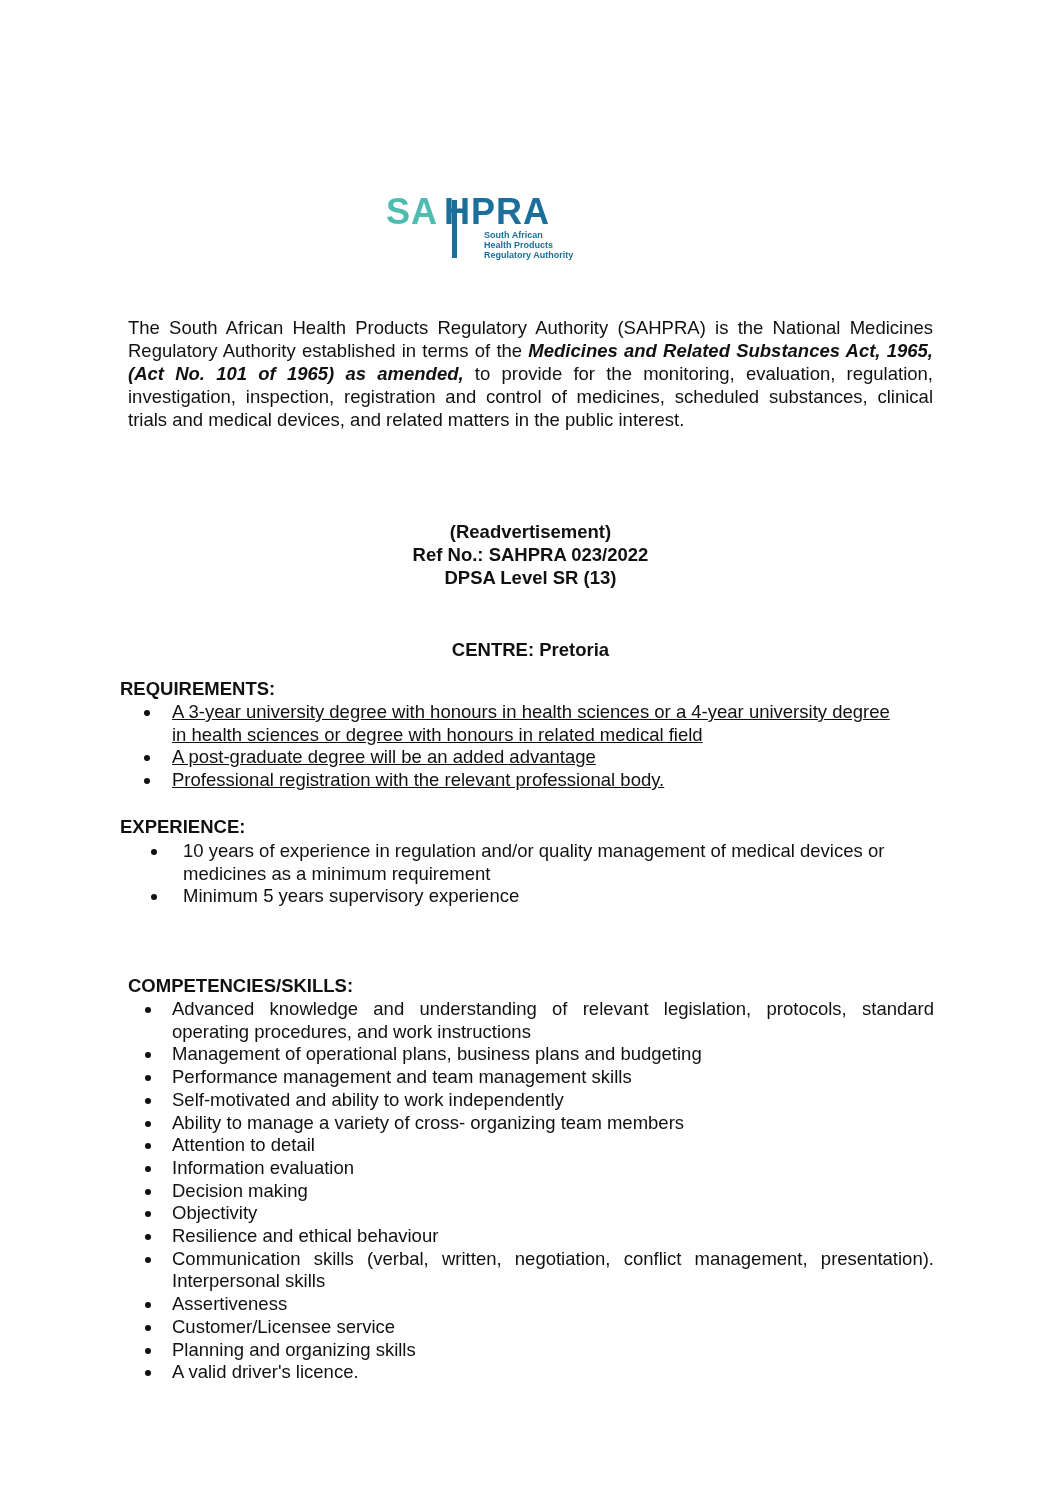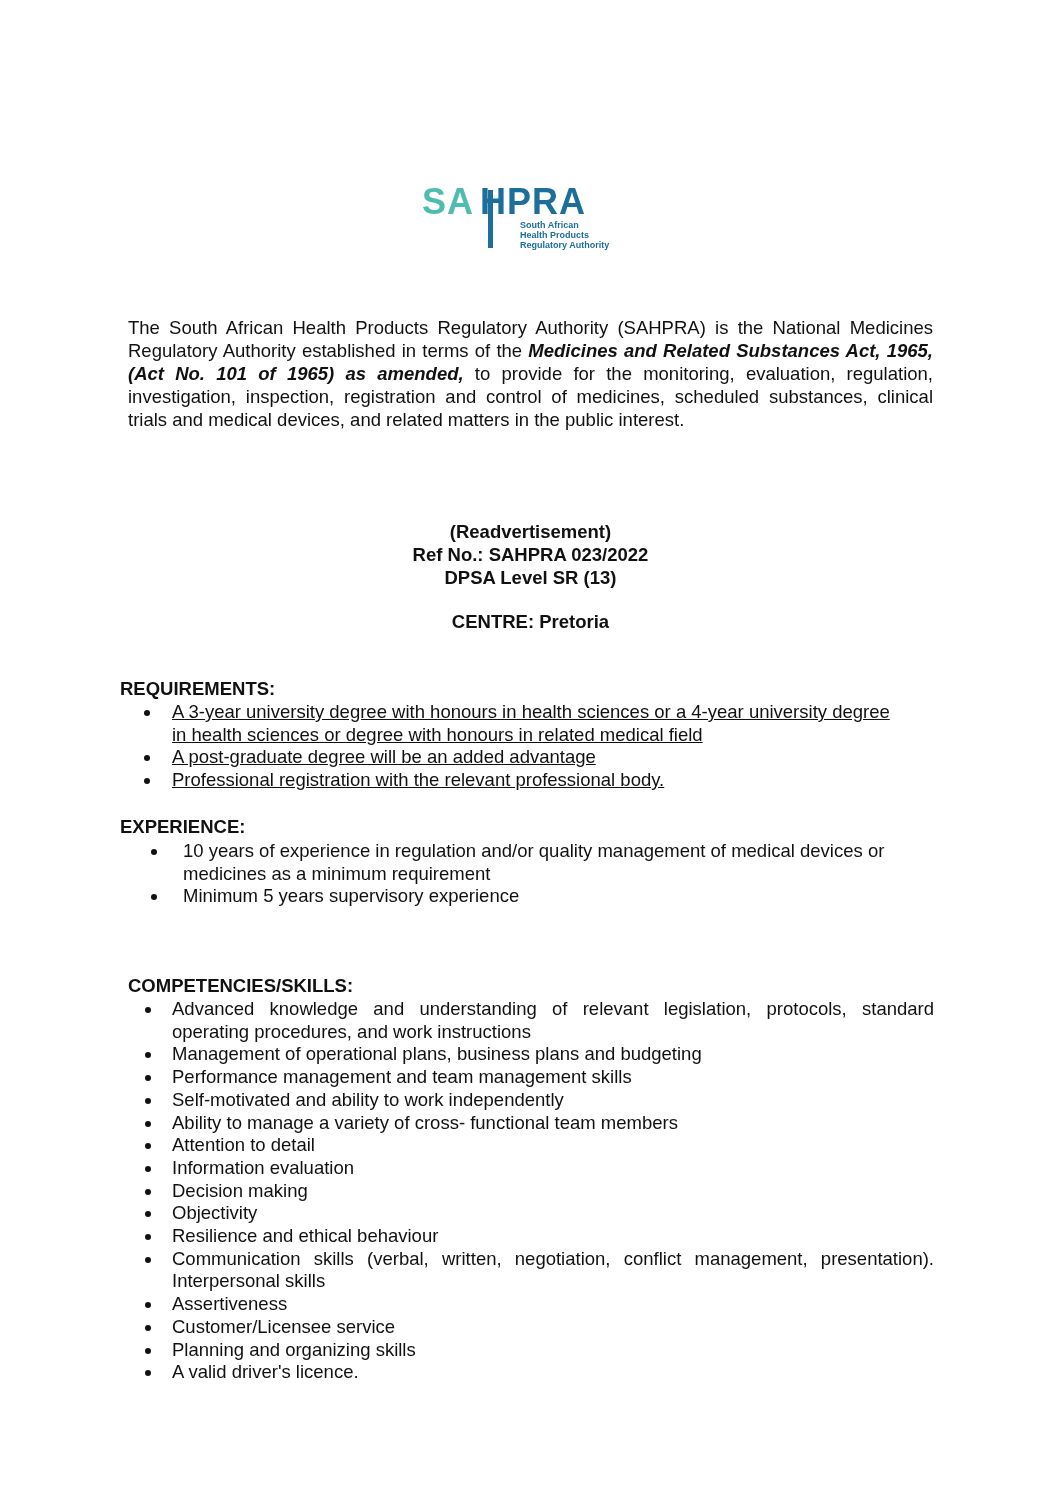--- a/index.html
+++ b/index.html
@@ -1,33 +1,33 @@
 <!DOCTYPE html>
 <html><head>
 <meta charset="utf-8">
 <style>
   html, body { margin: 0; padding: 0; background: #ffffff; }
   body { width: 1060px; height: 1498px; position: relative; font-family: "Liberation Sans", sans-serif; color: #111; overflow: hidden; }
   .page { position: absolute; left: 0; top: 0; width: 1060px; height: 1498px; }
 
   
-  .logo { position: absolute; left: 386px; top: 182px; width: 200px; height: 68px; margin-left: 36px; }
+  .logo { position: absolute; left: 386px; top: 192px; width: 200px; height: 68px; }
   .logo .sa { position: absolute; left: 0; top: 0; font-size: 36px; font-weight: bold; color: #4fbcb0; letter-spacing: 1px; line-height: 40px; }
   .logo .hpra { position: absolute; left: 58px; top: 0; font-size: 36px; font-weight: bold; color: #1b6f9a; letter-spacing: 1px; line-height: 40px; }
   .logo .bar { position: absolute; left: 66px; top: 8px; width: 5px; height: 58px; background: #1b6f9a; }
   .logo .sub { position: absolute; left: 98px; top: 38px; font-size: 9px; font-weight: bold; color: #1b6f9a; line-height: 10px; white-space: nowrap; }
 
   
   .intro { position: absolute; left: 128px; top: 316px; width: 805px; font-size: 18.5px; line-height: 23px; text-align: justify; }
   .intro .bi { font-weight: bold; font-style: italic; }
 
   .job-title { position: absolute; left: 128px; top: 474px; font-size: 18.5px; font-weight: bold; white-space: nowrap; }
   .center-block { position: absolute; left: 128px; width: 805px; text-align: center; font-size: 18.5px; font-weight: bold; line-height: 23px; }
   .cb1 { top: 520px; }
-  .cb2 { top: 610px; }
+  .cb2 { top: 638px; }
 
   .section-head { position: absolute; font-size: 18.5px; font-weight: bold; white-space: nowrap; }
   ul.list { position: absolute; margin: 0; padding: 0; list-style: none; font-size: 18.5px; line-height: 22.7px; }
   ul.list li { position: relative; }
   ul.list li .bullet { position: absolute; top: 9px; width: 6px; height: 6px; border-radius: 50%; background: #111; }
 
   .req-head { left: 120px; top: 678px; }
   .req-list { left: 172px; top: 701px; width: 720px; text-decoration: underline; }
   .req-list li .bullet { left: -28px; }
 
@@ -79,21 +79,21 @@
       <li><span class="bullet"></span><span>10 years of experience in regulation and/or quality management of medical devices or medicines as a minimum requirement</span></li>
       <li><span class="bullet"></span><span>Minimum 5 years supervisory experience</span></li>
     </ul>
 
   <div class="section-head comp-head">COMPETENCIES/SKILLS:</div>
   <ul class="list comp-list">
       <li><span class="bullet"></span><span>Advanced knowledge and understanding of relevant legislation, protocols, standard operating procedures, and work instructions</span></li>
       <li><span class="bullet"></span><span>Management of operational plans, business plans and budgeting</span></li>
       <li><span class="bullet"></span><span>Performance management and team management skills</span></li>
       <li><span class="bullet"></span><span>Self-motivated and ability to work independently</span></li>
-      <li><span class="bullet"></span><span>Ability to manage a variety of cross- functional team members</span></li>
+      <li><span class="bullet"></span><span>Ability to manage a variety of cross- organizing team members</span></li>
       <li><span class="bullet"></span><span>Attention to detail</span></li>
       <li><span class="bullet"></span><span>Information evaluation</span></li>
       <li><span class="bullet"></span><span>Decision making</span></li>
       <li><span class="bullet"></span><span>Objectivity</span></li>
       <li><span class="bullet"></span><span>Resilience and ethical behaviour</span></li>
       <li><span class="bullet"></span><span>Communication skills (verbal, written, negotiation, conflict management, presentation). Interpersonal skills</span></li>
       <li><span class="bullet"></span><span>Assertiveness</span></li>
       <li><span class="bullet"></span><span>Customer/Licensee service</span></li>
       <li><span class="bullet"></span><span>Planning and organizing skills</span></li>
       <li><span class="bullet"></span><span>A valid driver's licence.</span></li>

